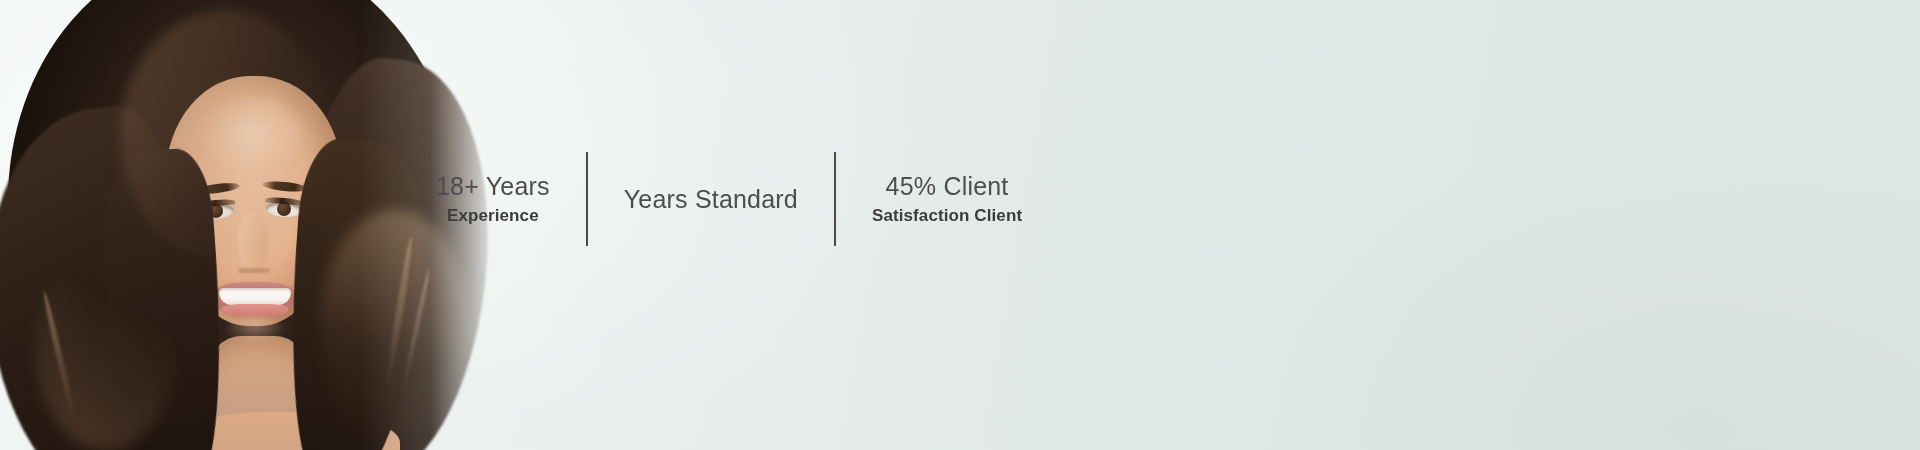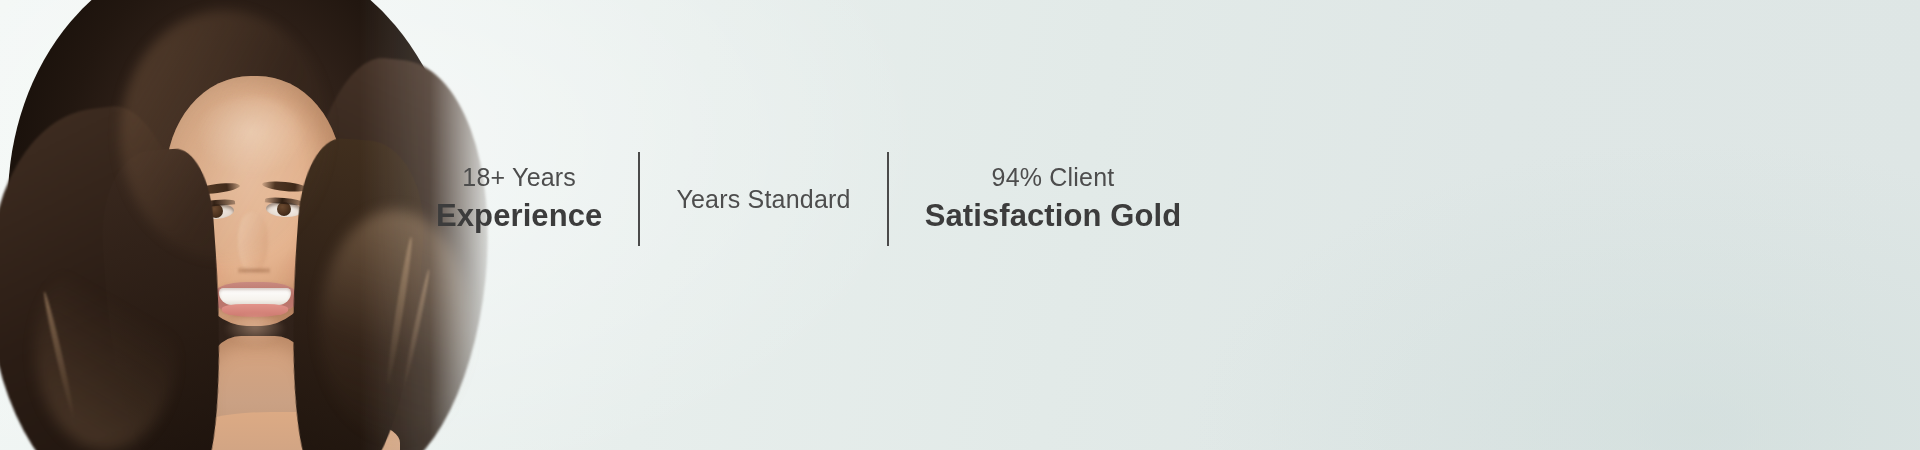--- a/index.html
+++ b/index.html
@@ -244,21 +244,21 @@
   }
   .stat-top {
     font-size:25px;
     font-weight:300;
     color:#4d4d4d;
     letter-spacing:0.2px;
     line-height:1.28;
     white-space:nowrap;
   }
   .stat-bottom {
-    font-size:31px;
+    font-size:17px;
     font-weight:700;
     color:#3c3c3c;
     letter-spacing:0.1px;
     line-height:1.32;
     margin-top:3px;
     white-space:nowrap;
   }
   .divider {
     width:2px;
     min-height:94px;
@@ -326,18 +326,18 @@
 
     <div class="divider"></div>
 
     <div class="stat">
       <div class="stat-top">Years Standard</div>
     </div>
 
     <div class="divider"></div>
 
     <div class="stat">
-      <div class="stat-top">94% Client</div>
-      <div class="stat-bottom">Satisfaction Gold</div>
+      <div class="stat-top">45% Client</div>
+      <div class="stat-bottom">Satisfaction Client</div>
     </div>
 
   </div>
 </div>
 
 </body></html>

